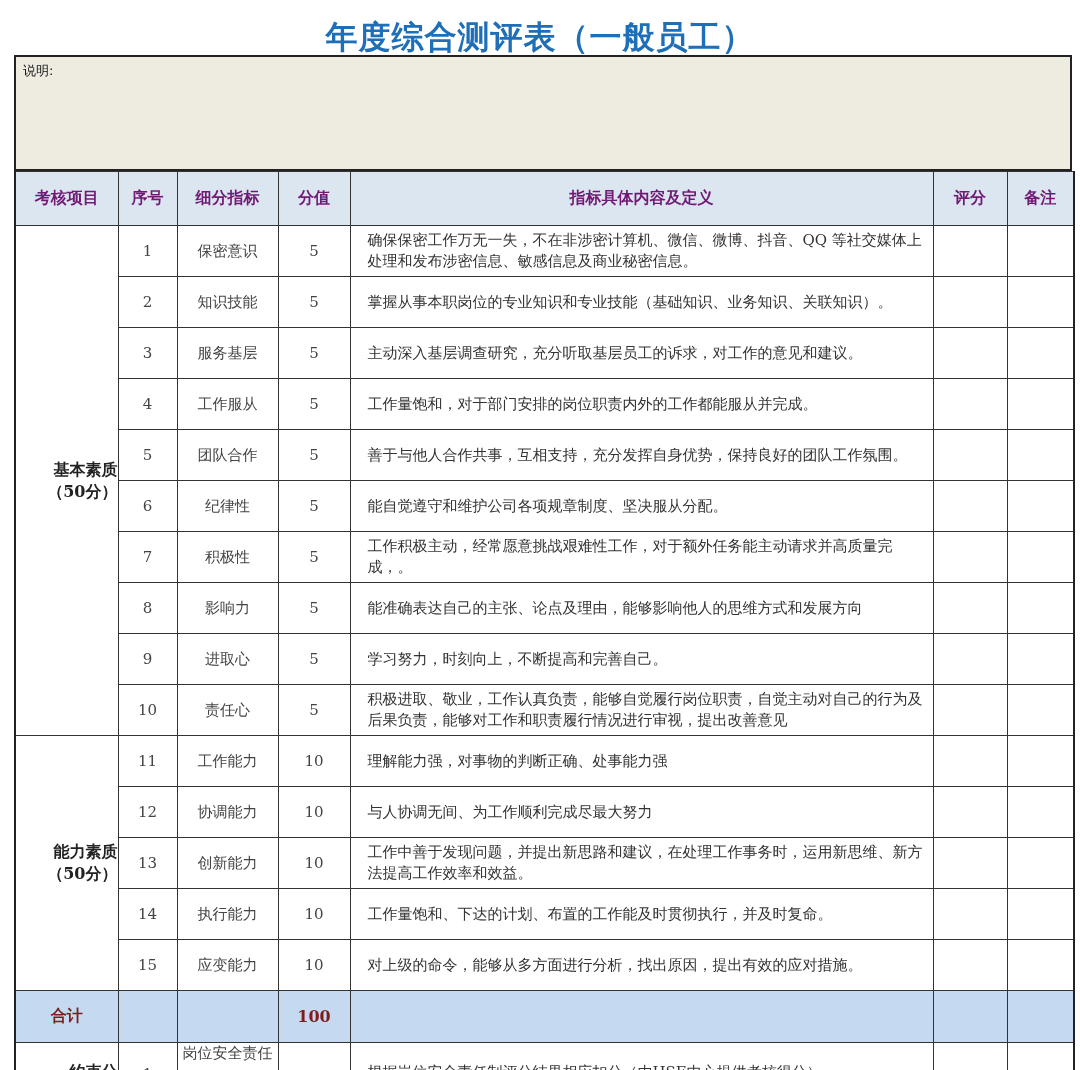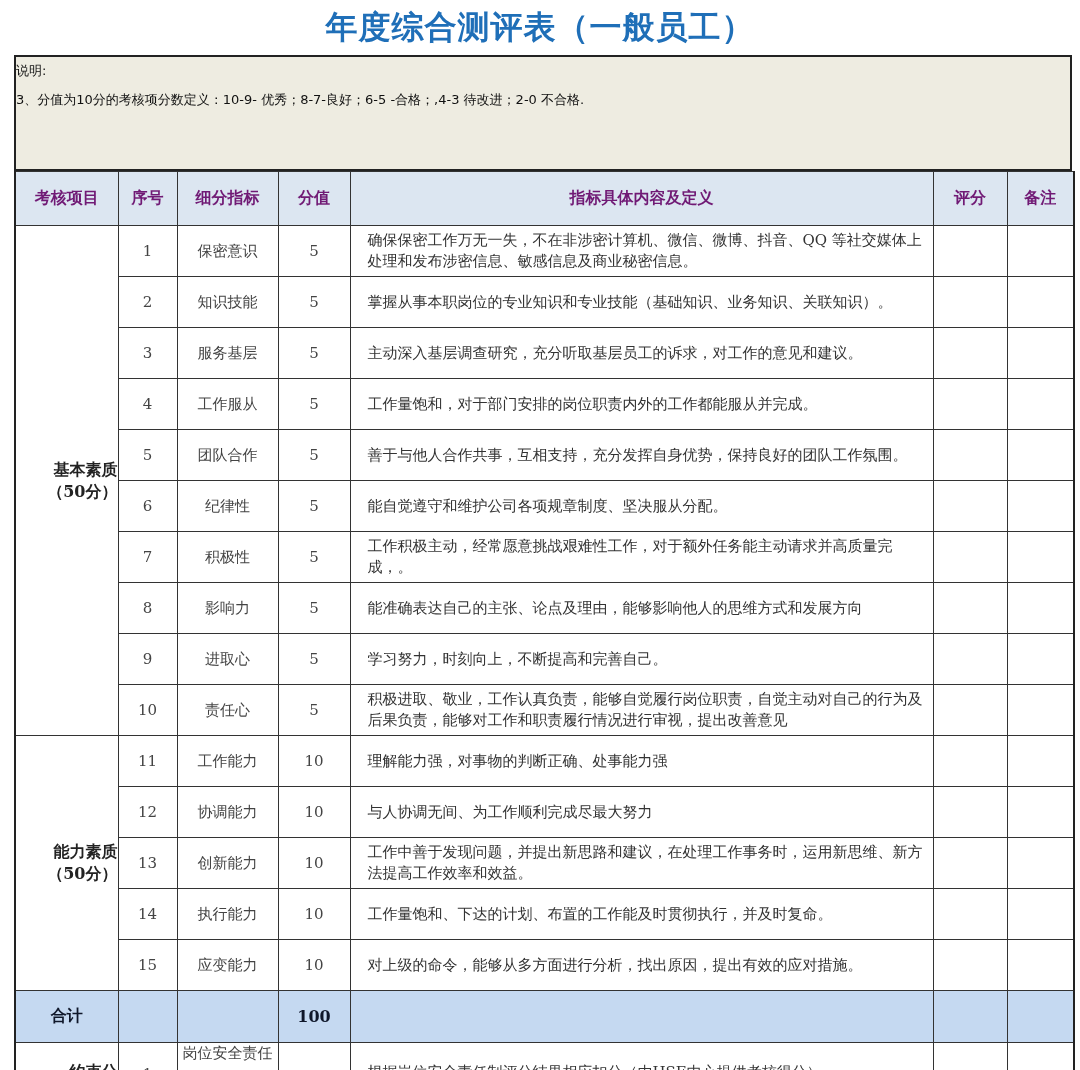--- a/index.html
+++ b/index.html
@@ -1,39 +1,38 @@
 <!DOCTYPE html>
 <html><head>
 <meta charset="utf-8">
 <style>
   html, body { margin:0; padding:0; background:#ffffff; }
   body { width:1080px; height:1070px; overflow:hidden; position:relative; font-family:"DejaVu Serif","Liberation Serif",serif; }
-  .title { position:absolute; left:0; top:0; width:1080px; height:55px; text-align:center; line-height:55px; font-family:"DejaVu Sans","Liberation Sans",sans-serif; font-weight:bold; font-size:32px; color:#1f6fb8; letter-spacing:1px; }
+  .title { position:absolute; left:0; top:10px; width:1080px; height:55px; text-align:center; line-height:55px; font-family:"DejaVu Sans","Liberation Sans",sans-serif; font-weight:bold; font-size:32px; color:#1f6fb8; letter-spacing:1px; }
   .notes { position:absolute; left:14px; top:55px; width:1058px; height:116px; background:#eeece1; border:2px solid #222; box-sizing:border-box; font-family:"DejaVu Sans","Liberation Sans",sans-serif; font-size:13px; color:#111; }
-  .notes div { height:28.5px; line-height:28.5px; padding-left:0; white-space:nowrap; }
+  .notes div { height:28.5px; line-height:28.5px; padding-left:7px; white-space:nowrap; }
   table { position:absolute; left:14px; top:171px; border-collapse:collapse; table-layout:fixed; width:1059px; }
   td, th { border:1px solid #333; text-align:center; vertical-align:middle; padding:0; overflow:hidden; }
   th { background:#dce6f1; font-weight:bold; font-size:16px; color:#701a75; height:53px; }
   td { font-size:15px; color:#444; height:50px; }
   td.cat { font-weight:bold; color:#222; font-size:16px; line-height:22px; text-align:right; background:#fff; }
   td.desc { text-align:left; padding-left:17px; padding-right:4px; font-size:15px; line-height:21px; color:#333; }
-  tr.total td { background:#c5d9f1; font-weight:bold; color:#0f172a; font-size:16px; height:51px; }
+  tr.total td { background:#c5d9f1; font-weight:bold; color:#7f1d1d; font-size:16px; height:51px; }
   tr.extra td { height:40px; vertical-align:top; }
   tr.extra td.small { font-size:15px; line-height:20px; }
   .outer-left { border-left:2px solid #222; }
   .outer-right { border-right:2px solid #222; }
 </style>
 </head>
 <body>
 
 <div class="title">年度综合测评表（一般员工）</div>
 
 <div class="notes">
   <div>说明:</div>
-  <div>3、分值为10分的考核项分数定义：10-9- 优秀；8-7-良好；6-5 -合格；,4-3 待改进；2-0 不合格.</div>
 </div>
 
 <table>
   <colgroup>
     <col style="width:103px">
       <col style="width:59px">
       <col style="width:101px">
       <col style="width:72px">
       <col style="width:583px">
       <col style="width:74px">

